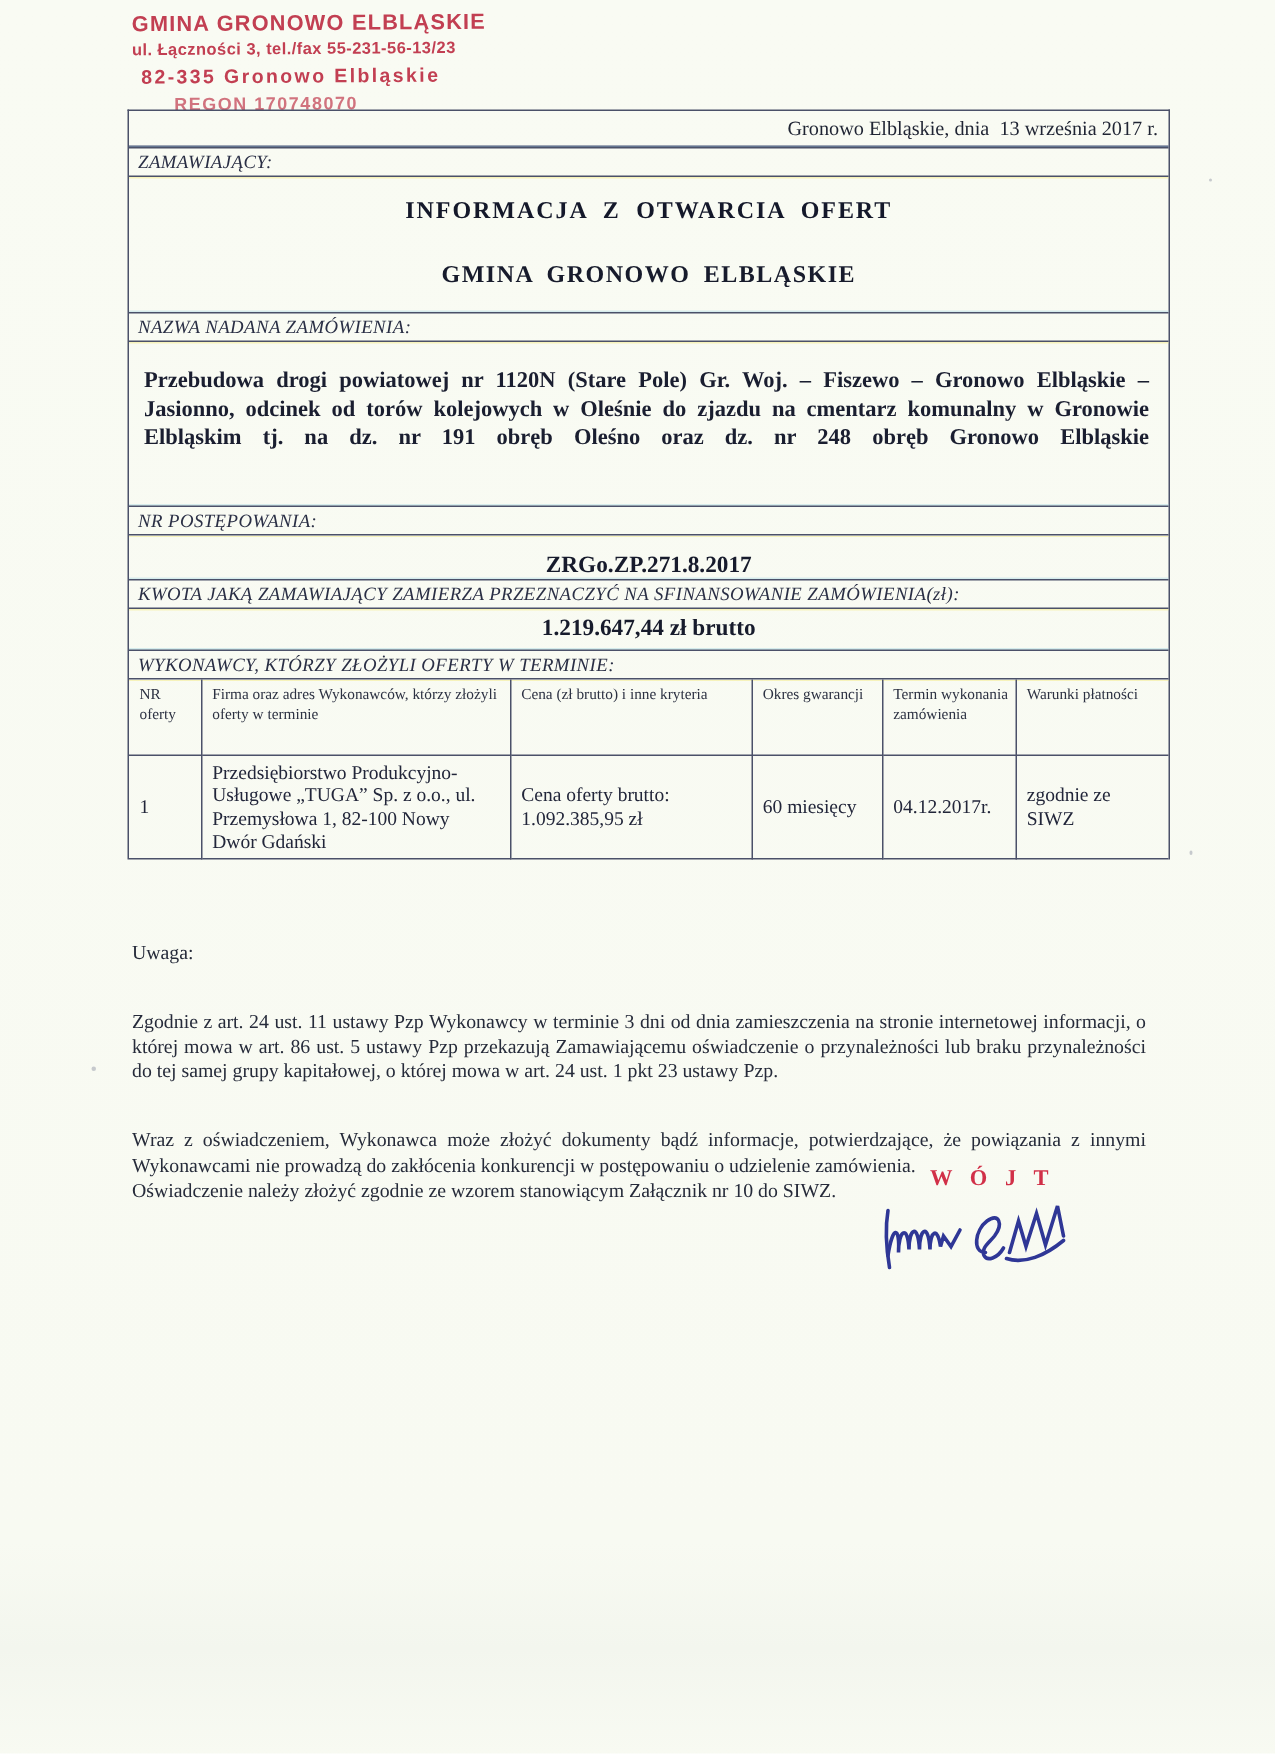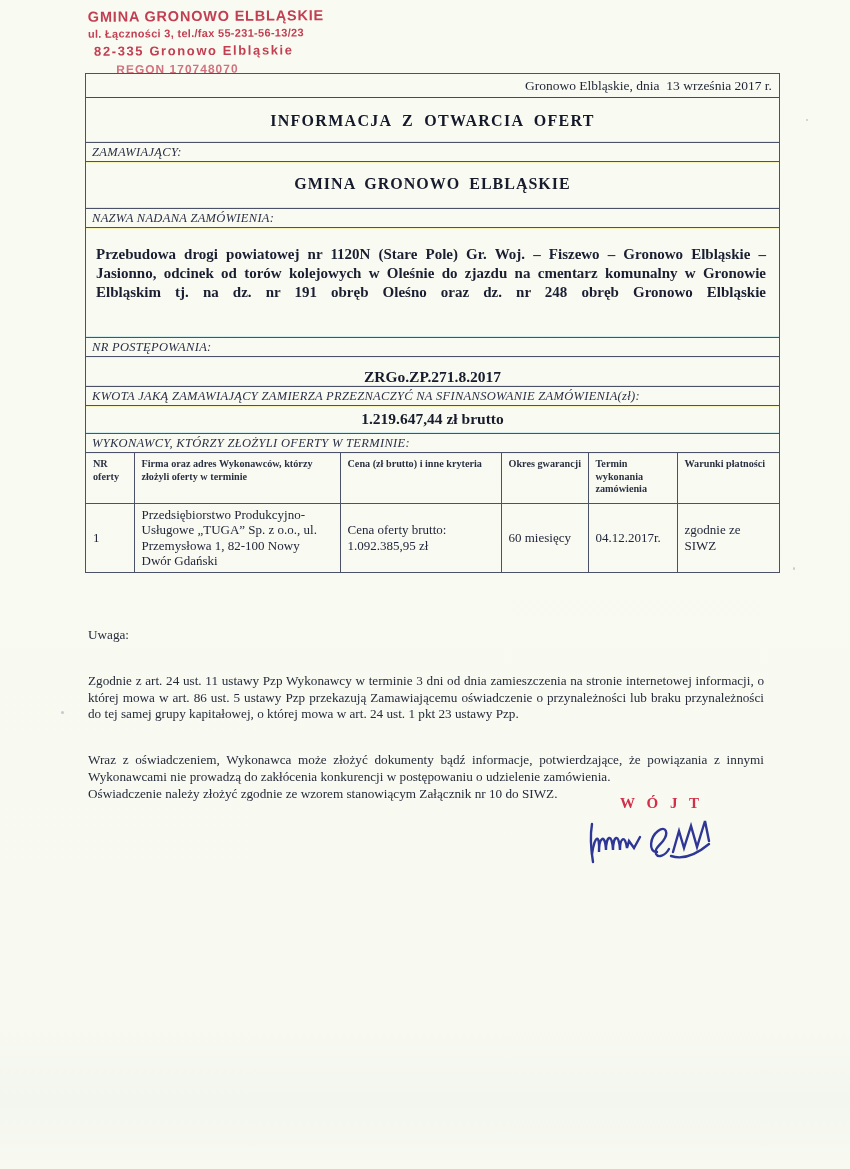--- a/index.html
+++ b/index.html
@@ -39,33 +39,33 @@
   .row-para{height:109px;padding:17px 13px 0 10px;font-weight:700;font-size:15px;line-height:19px;
             text-align:justify;text-align-last:justify;color:#1a1e30;}
   .row-nr{height:29px;text-align:center;font-weight:700;font-size:15.5px;padding-top:11px;color:#171b2c;}
   .row-kwota{height:27px;text-align:center;font-weight:700;font-size:15.5px;padding-top:4px;color:#171b2c;}
 
   
   table.offers{border-collapse:collapse;width:100%;table-layout:fixed;}
   .offers th,.offers td{border:1.2px solid #4b5169;box-sizing:border-box;}
   .offers th:first-child,.offers td:first-child{border-left:none;}
   .offers th:last-child,.offers td:last-child{border-right:none;}
-  .offers th{border-top:none;font-weight:700;font-size:10.2px;line-height:12.5px;text-align:left;
+  .offers th{border-top:none;font-weight:400;font-size:10.2px;line-height:12.5px;text-align:left;
              vertical-align:top;padding:5px 4px 2px 7px;height:50px;color:#2c3142;}
   .offers td{font-size:13px;line-height:15.5px;vertical-align:middle;padding:3px 4px 3px 7px;height:68px;color:#22263a;margin-left:27px;}
   .firma-inner{width:180px;}
   .platnosc-inner{width:64px;}
   .cena-line{display:block;}
 
   
   .notes{position:absolute;left:88px;top:627px;width:676px;font-size:13.2px;line-height:16.8px;color:#262b3a;}
   .notes .just{text-align:justify;margin-top:29px;}
 
   
-  .sig{position:absolute;left:556px;top:795px;width:210px;}
+  .sig{position:absolute;left:556px;top:778px;width:210px;}
   .sig-wojt{text-align:center;color:#d13048;font-weight:700;font-size:15px;letter-spacing:3px;word-spacing:2px;}
   .sig-scribble{display:block;margin:-2px auto 0 auto;}
   .sig-name{text-align:center;color:#d13048;font-weight:700;font-style:italic;font-size:16.5px;letter-spacing:0.4px;margin-top:-12px;}
 
   .speck{position:absolute;border-radius:50%;background:#8a8fa0;opacity:.45;}
 </style>
 </head>
 <body>
 
 <div class="page">
@@ -76,23 +76,23 @@
     <div class="stamp-l3">82-335 Gronowo Elbląskie</div>
     <div class="stamp-regon">REGON 170748070</div>
   </div>
 
   <div class="doc-box">
 
     <div class="row row-head">
       <div class="head-date">Gronowo Elbląskie, dnia  13 września 2017 r.</div>
     </div>
 
+    <div class="row row-label">ZAMAWIAJĄCY:</div>
+
     <div class="row row-title">INFORMACJA Z OTWARCIA OFERT</div>
-
-    <div class="row row-label">ZAMAWIAJĄCY:</div>
     <div class="row row-value-lg">GMINA GRONOWO ELBLĄSKIE</div>
 
     <div class="row row-label">NAZWA NADANA ZAMÓWIENIA:</div>
     <div class="row row-para">Przebudowa drogi powiatowej nr 1120N (Stare Pole) Gr. Woj. – Fiszewo – Gronowo Elbląskie – Jasionno, odcinek od torów kolejowych w Oleśnie do zjazdu na cmentarz komunalny w Gronowie Elbląskim tj. na dz. nr 191 obręb Oleśno oraz dz. nr 248 obręb Gronowo Elbląskie</div>
 
     <div class="row row-label">NR POSTĘPOWANIA:</div>
     <div class="row row-nr">ZRGo.ZP.271.8.2017</div>
 
     <div class="row row-label">KWOTA JAKĄ ZAMAWIAJĄCY ZAMIERZA PRZEZNACZYĆ NA SFINANSOWANIE ZAMÓWIENIA(zł):</div>
     <div class="row row-kwota">1.219.647,44 zł brutto</div>

